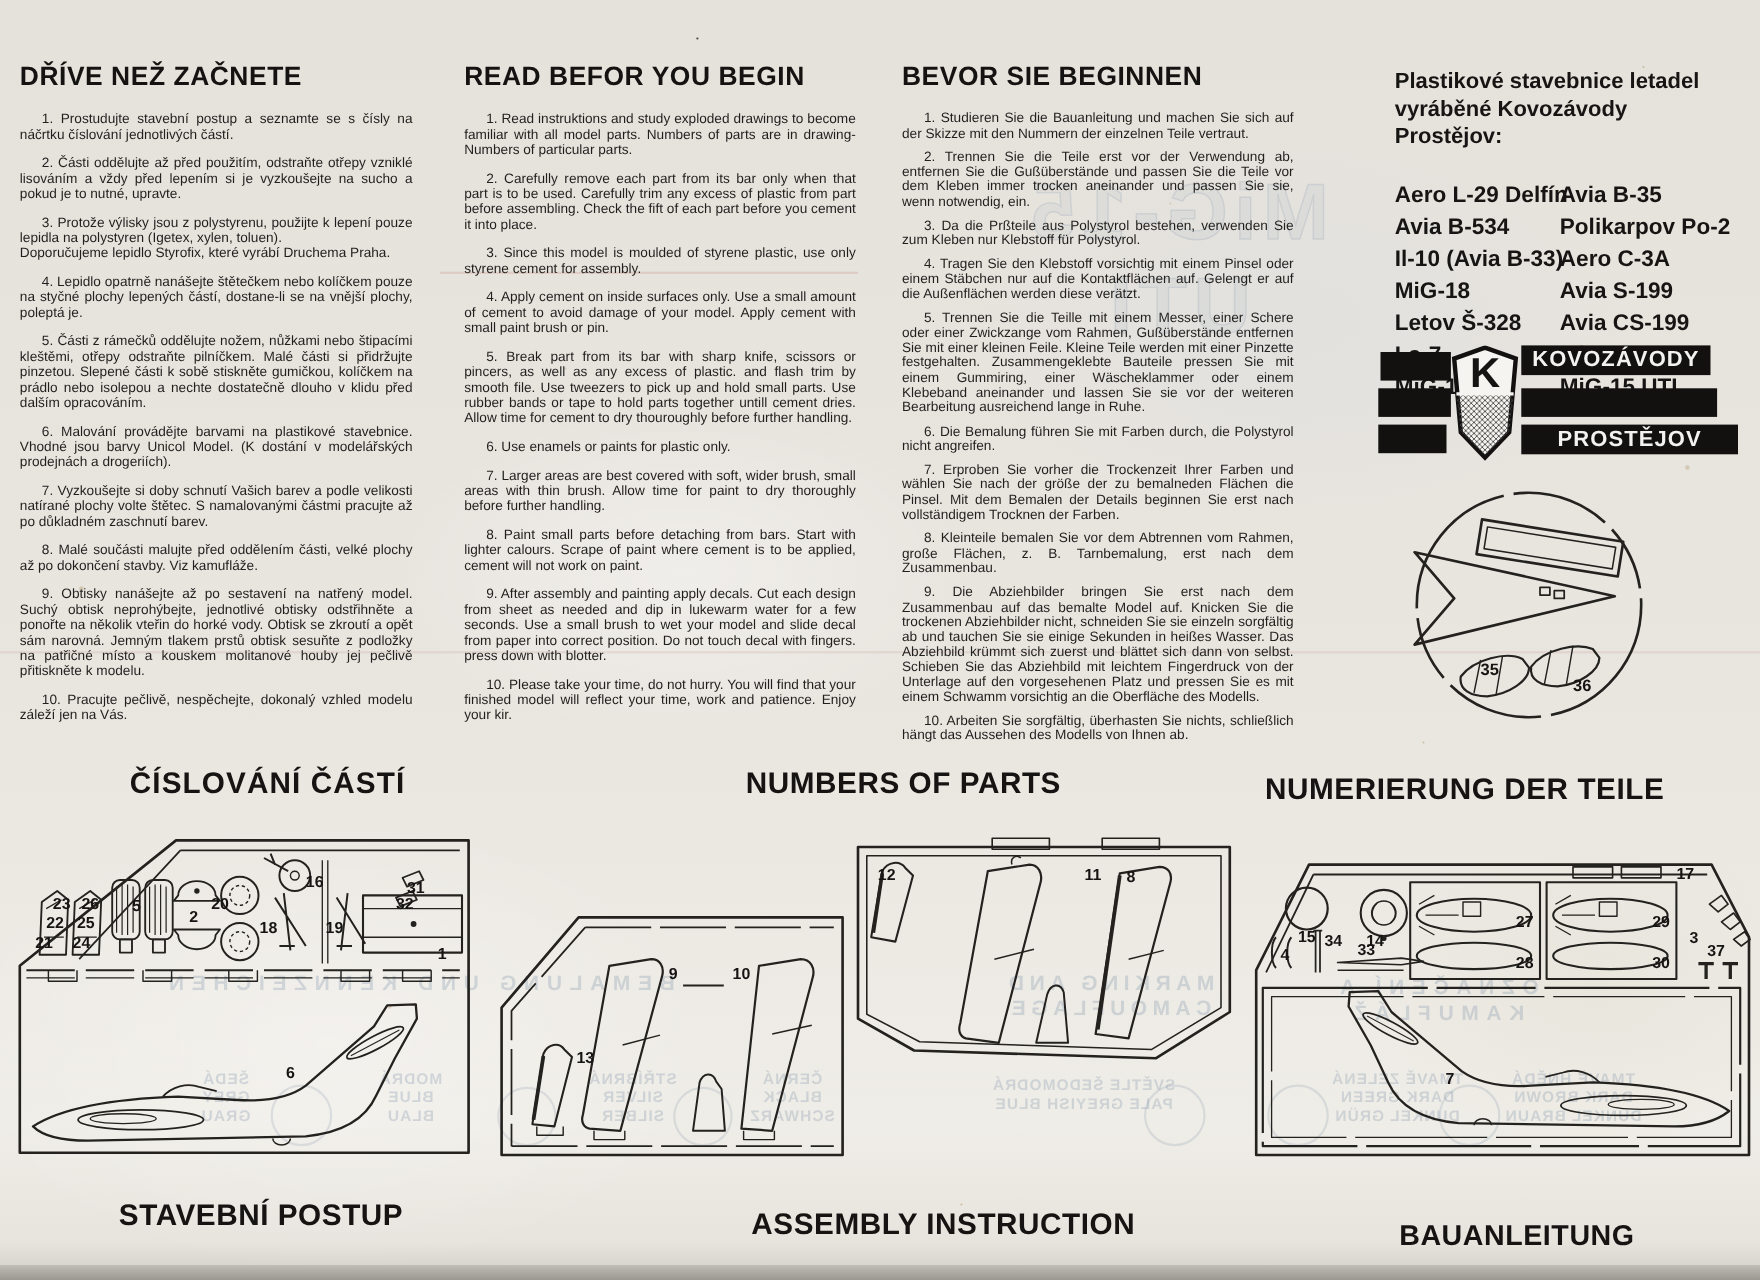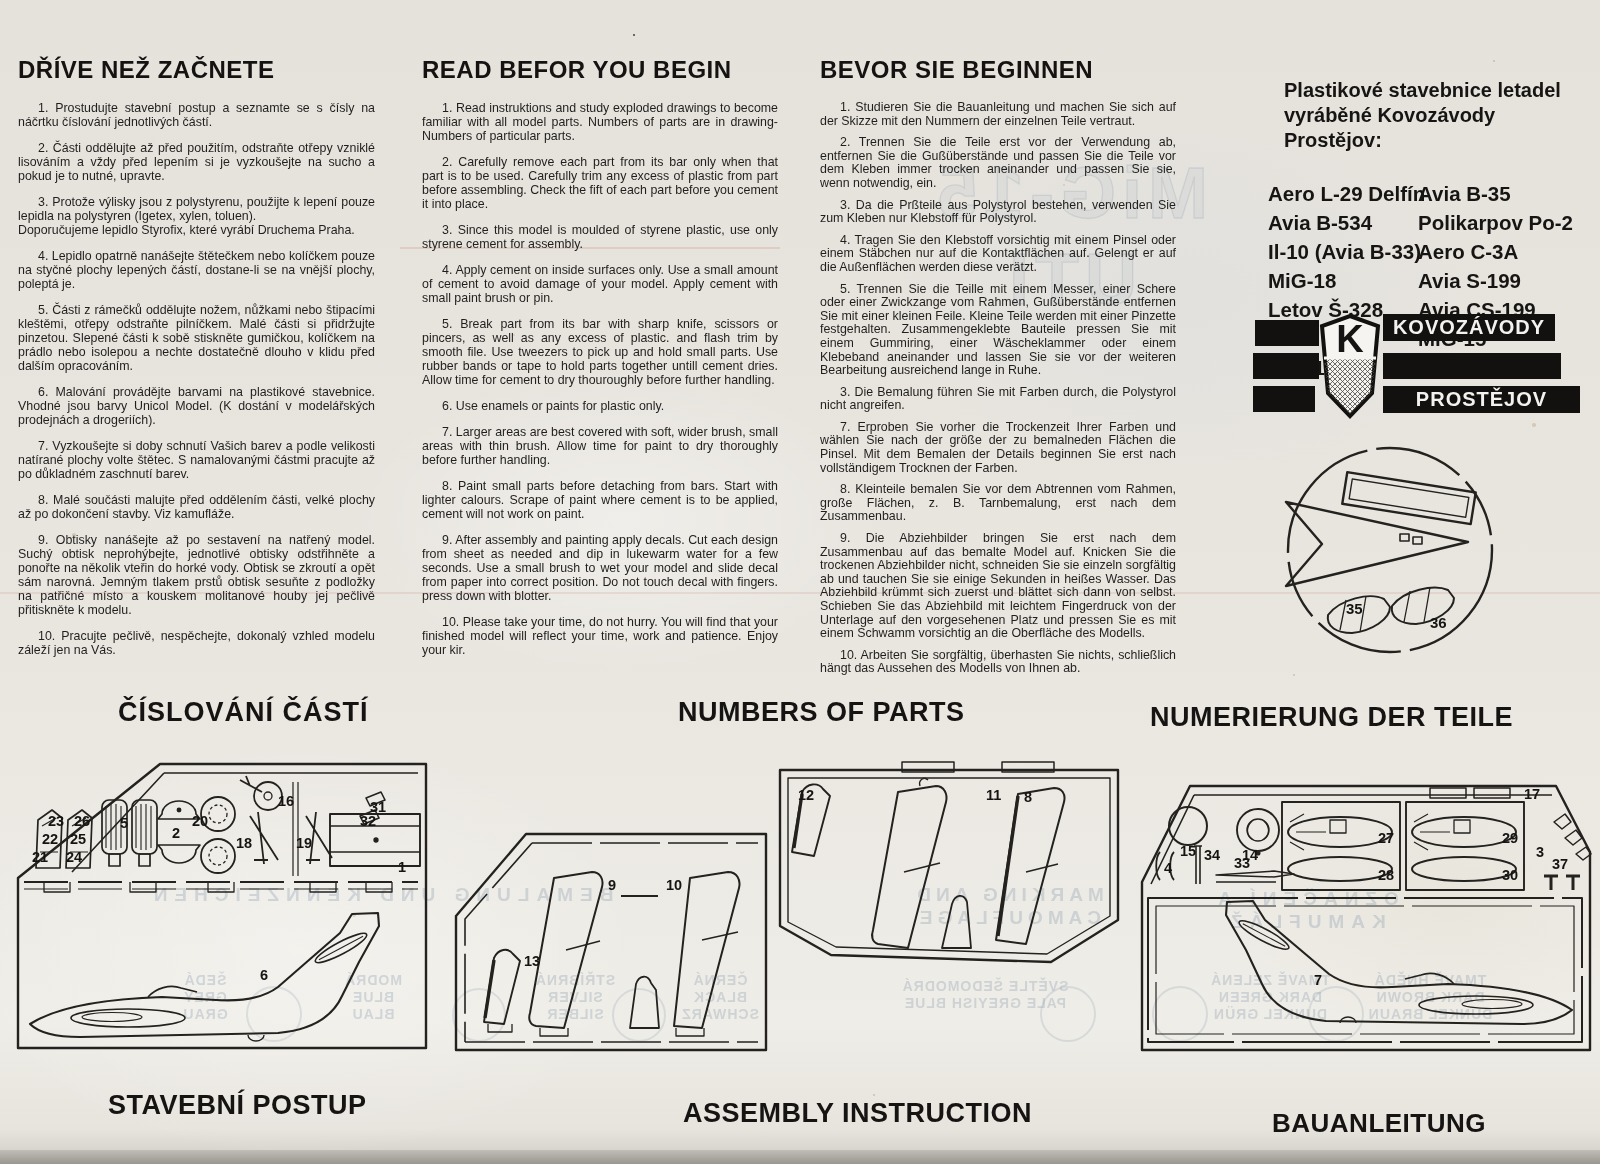--- a/index.html
+++ b/index.html
@@ -13,21 +13,21 @@
       radial-gradient(380px 220px at 620px 520px, rgba(255,255,255,.35), rgba(255,255,255,0) 70%),
       radial-gradient(420px 260px at 1180px 300px, rgba(210,215,222,.25), rgba(210,215,222,0) 70%),
       radial-gradient(500px 300px at 300px 950px, rgba(255,255,255,.30), rgba(255,255,255,0) 70%),
       radial-gradient(300px 200px at 1450px 900px, rgba(222,216,200,.28), rgba(222,216,200,0) 70%);}
   .col{position:absolute;top:56px;text-align:justify;color:#201f1d;}
   .col h1{font-size:24px;font-weight:bold;letter-spacing:.5px;margin:0 0 17px 0;color:#141311;white-space:nowrap;}
   .col p{font-size:12.4px;line-height:14px;margin:12px 0 0 0;text-indent:20px;}
   .col p.noindent{text-indent:0;margin-top:0;}
   #col-german p{line-height:13.6px;margin-top:8px;}
   #col-right{position:absolute;left:1268px;top:62px;width:312px;color:#161513;}
-  #col-right .intro{font-size:20px;font-weight:bold;line-height:25px;margin:16px;}
+  #col-right .intro{font-size:20px;font-weight:bold;line-height:25px;margin:0;}
   .kits{display:flex;margin-top:26px;}
   .kits ul{list-style:none;margin:0;padding:0;font-size:20.5px;font-weight:bold;line-height:29px;white-space:nowrap;}
   .kits ul:first-child{width:150px;}
   
   .bighead{position:absolute;font-weight:bold;color:#151412;white-space:nowrap;}
   
   #logo{position:absolute;left:1253px;top:314px;width:312px;height:104px;}
   #logo .bar{position:absolute;background:#121110;}
   #logo .bartext{color:#f4f2ee;font-weight:bold;font-size:20px;letter-spacing:1px;
                  display:flex;align-items:center;justify-content:center;height:100%;}
@@ -127,21 +127,21 @@
   </div>
 
   <div class="col" id="col-german" style="left:820px;width:356px">
     <h1>BEVOR SIE BEGINNEN</h1>
     <div>
         <p>1. Studieren Sie die Bauanleitung und machen Sie sich auf der Skizze mit den Nummern der einzelnen Teile vertraut.</p>
         <p>2. Trennen Sie die Teile erst vor der Verwendung ab, entfernen Sie die Gußüberstände und passen Sie die Teile vor dem Kleben immer trocken aneinander und passen Sie sie, wenn notwendig, ein.</p>
         <p>3. Da die Prßteile aus Polystyrol bestehen, verwenden Sie zum Kleben nur Klebstoff für Polystyrol.</p>
         <p>4. Tragen Sie den Klebstoff vorsichtig mit einem Pinsel oder einem Stäbchen nur auf die Kontaktflächen auf. Gelengt er auf die Außenflächen werden diese verätzt.</p>
         <p>5. Trennen Sie die Teille mit einem Messer, einer Schere oder einer Zwickzange vom Rahmen, Gußüberstände entfernen Sie mit einer kleinen Feile. Kleine Teile werden mit einer Pinzette festgehalten. Zusammengeklebte Bauteile pressen Sie mit einem Gummiring, einer Wäscheklammer oder einem Klebeband aneinander und lassen Sie sie vor der weiteren Bearbeitung ausreichend lange in Ruhe.</p>
-        <p>3. Die Bemalung führen Sie mit Farben durch, die Polystyrol nicht angreifen.</p>
+        <p>6. Die Bemalung führen Sie mit Farben durch, die Polystyrol nicht angreifen.</p>
         <p>7. Erproben Sie vorher die Trockenzeit Ihrer Farben und wählen Sie nach der größe der zu bemalneden Flächen die Pinsel. Mit dem Bemalen der Details beginnen Sie erst nach vollständigem Trocknen der Farben.</p>
         <p>8. Kleinteile bemalen Sie vor dem Abtrennen vom Rahmen, große Flächen, z. B. Tarnbemalung, erst nach dem Zusammenbau.</p>
         <p>9. Die Abziehbilder bringen Sie erst nach dem Zusammenbau auf das bemalte Model auf. Knicken Sie die trockenen Abziehbilder nicht, schneiden Sie sie einzeln sorgfältig ab und tauchen Sie sie einige Sekunden in heißes Wasser. Das Abziehbild krümmt sich zuerst und blättet sich dann von selbst. Schieben Sie das Abziehbild mit leichtem Fingerdruck von der Unterlage auf den vorgesehenen Platz und pressen Sie es mit einem Schwamm vorsichtig an die Oberfläche des Modells.</p>
         <p>10. Arbeiten Sie sorgfältig, überhasten Sie nichts, schließlich hängt das Aussehen des Modells von Ihnen ab.</p>
       </div>
   </div>
 
   <div id="col-right">
     <p class="intro">Plastikové stavebnice letadel vyráběné Kovozávody Prostějov:</p>
     <div class="kits">

